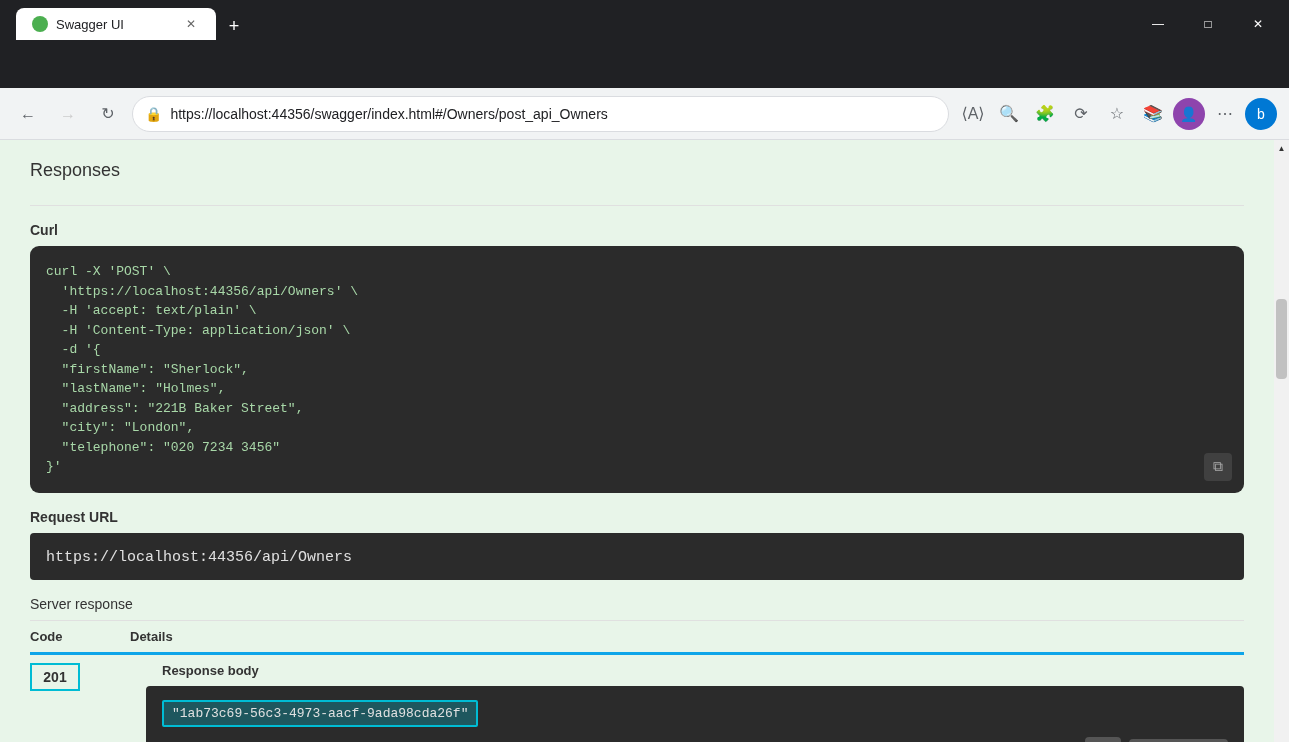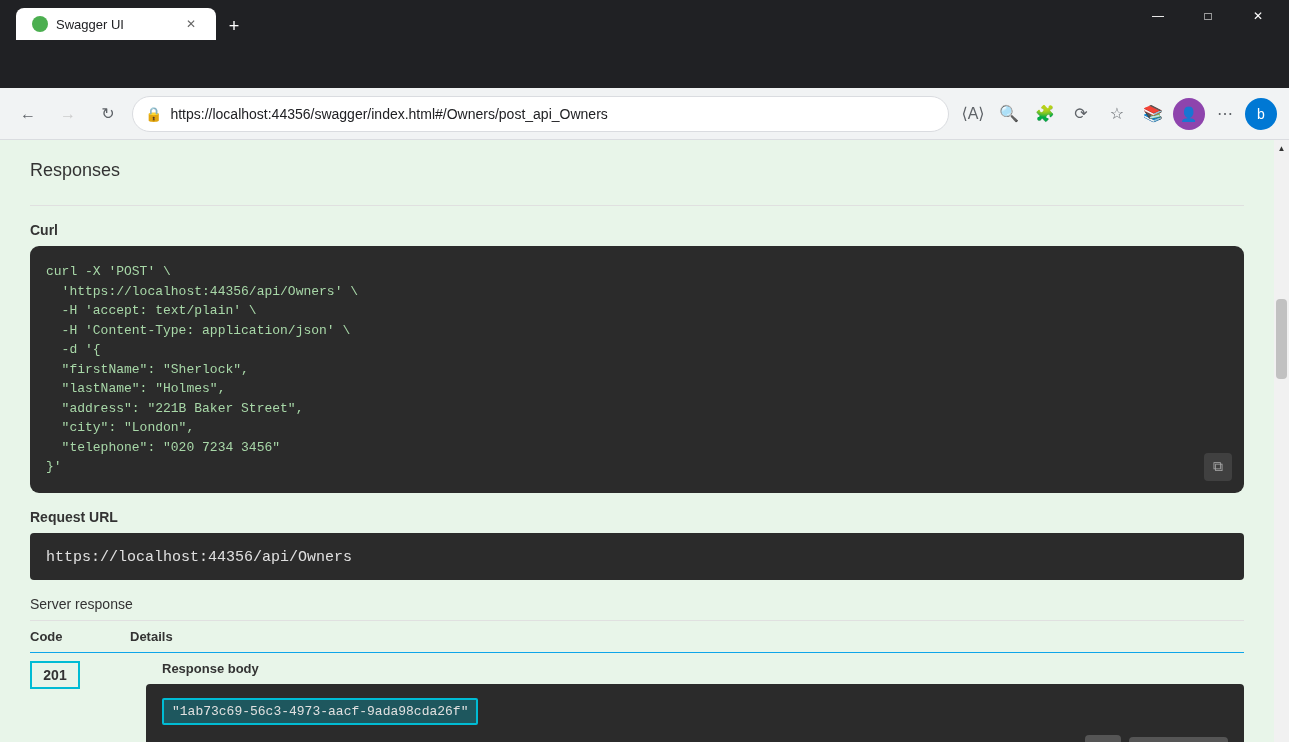--- a/index.html
+++ b/index.html
@@ -5,21 +5,21 @@
     * { margin: 0; padding: 0; box-sizing: border-box; }
     body { font-family: Arial, sans-serif; background: #fff; width: 1289px; height: 742px; overflow: hidden; }
 
     
     .browser-chrome {
       background: #202124;
       height: 88px;
     }
     .title-bar {
       display: flex;
-      align-items: flex-start;
+      align-items: flex-end;
       height: 40px;
       padding: 0 8px;
       background: #202124;
     }
     .window-controls {
       display: flex;
       gap: 4px;
       margin-left: auto;
     }
     .win-ctrl {
@@ -283,21 +283,21 @@
       margin-bottom: 8px;
     }
     .response-table {
       width: 100%;
       border-top: 1px solid #e0e0e0;
       margin-top: 4px;
     }
     .response-header-row {
       display: flex;
       padding: 8px 0;
-      border-bottom: 1px solid #0ea5e9;
+      border-bottom: 3px solid #0ea5e9;
     }
     .response-header-cell {
       font-size: 13px;
       font-weight: bold;
       color: #333;
     }
     .code-col { width: 100px; }
     .details-col { flex: 1; }
 
     .response-row {

